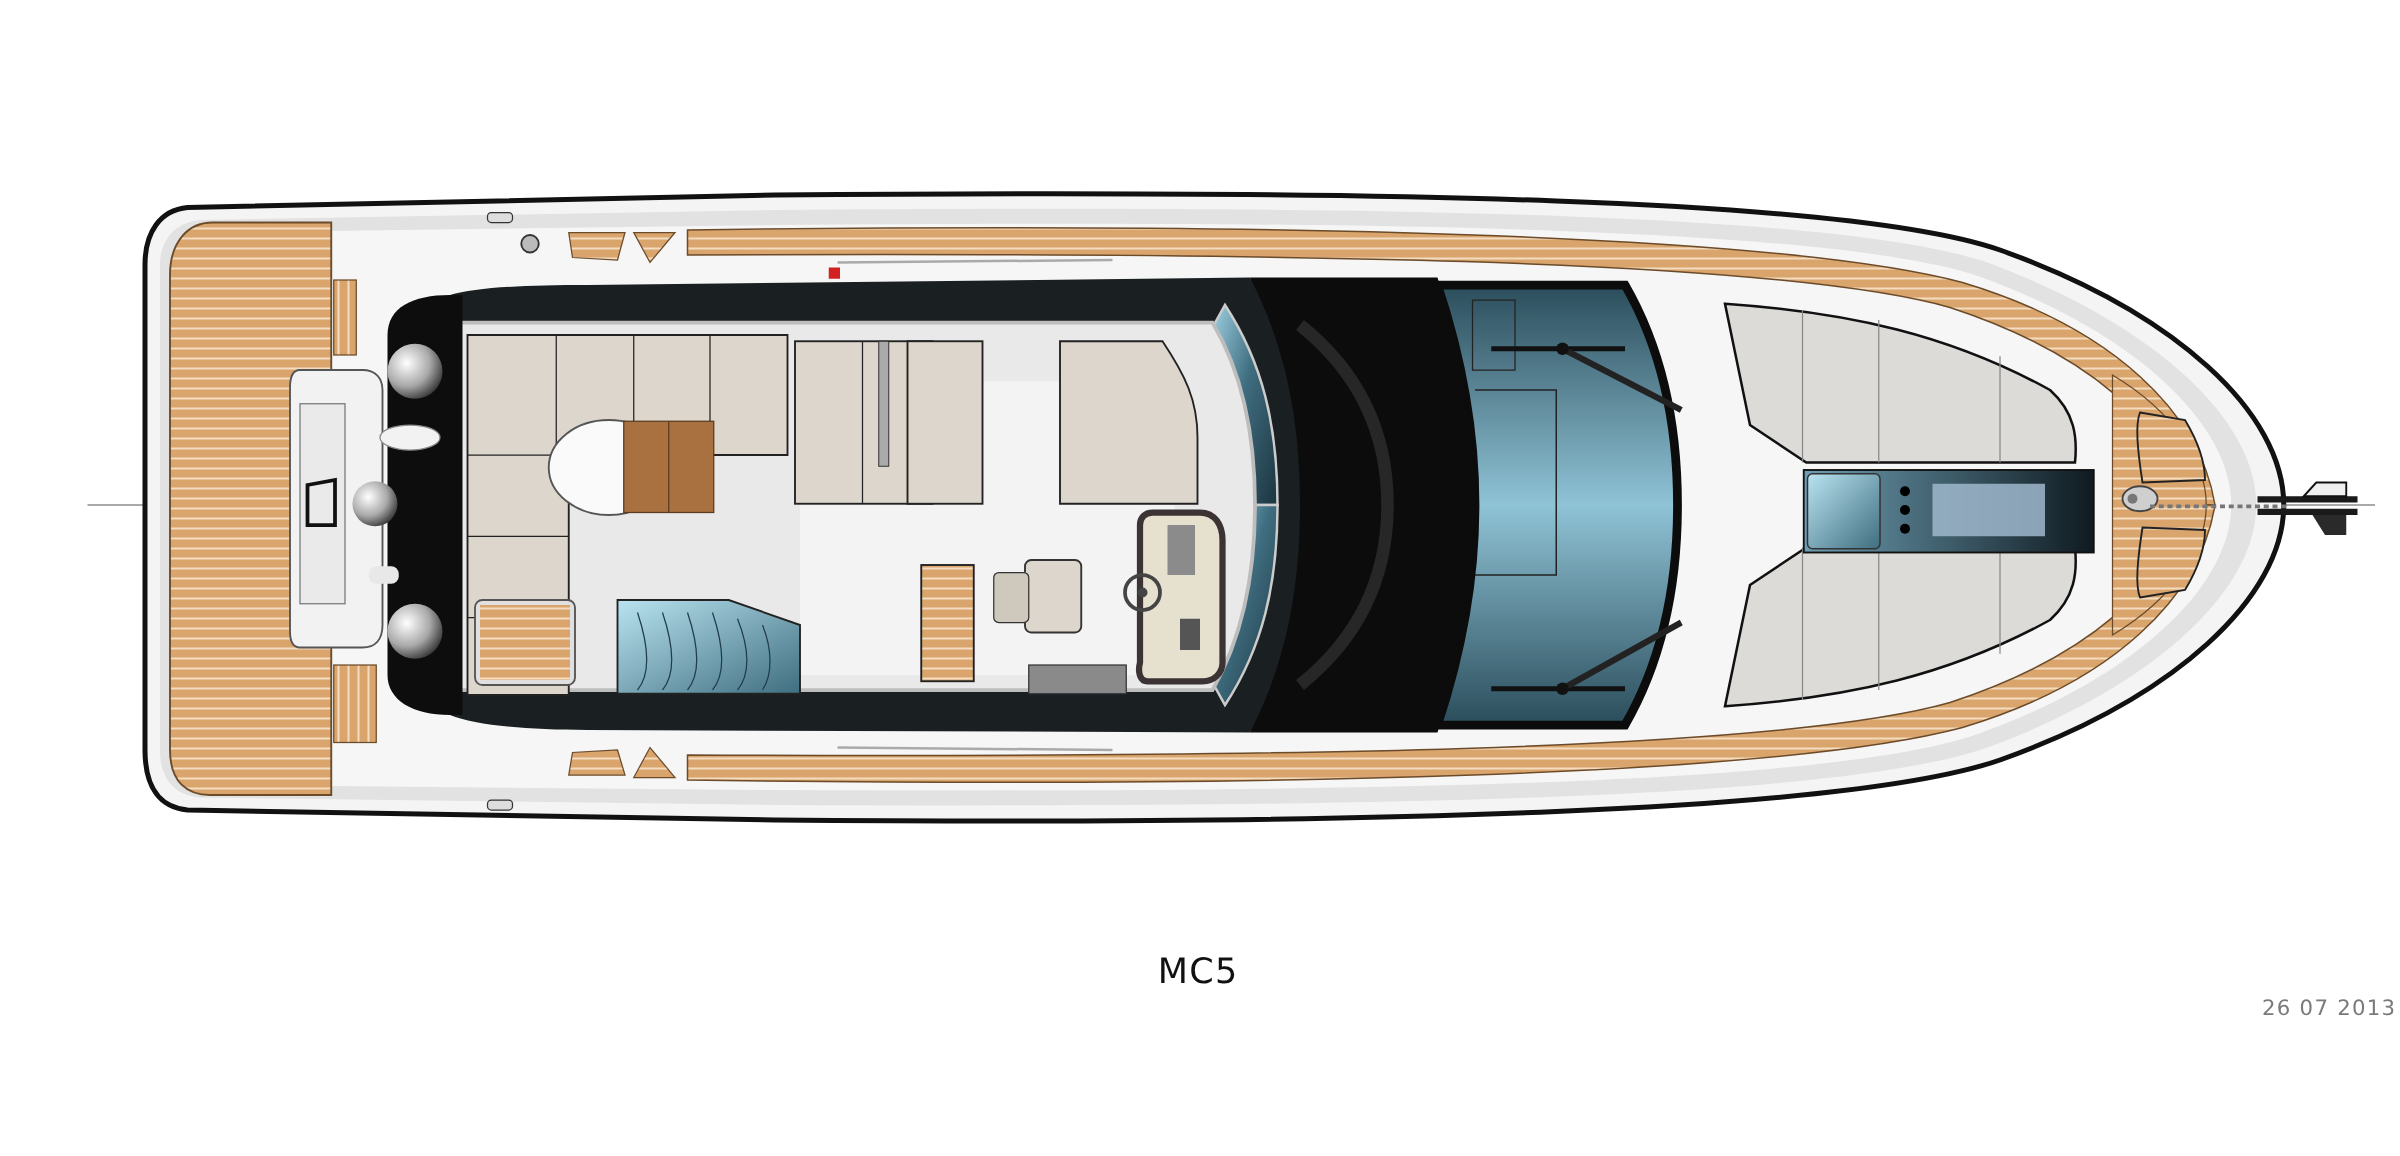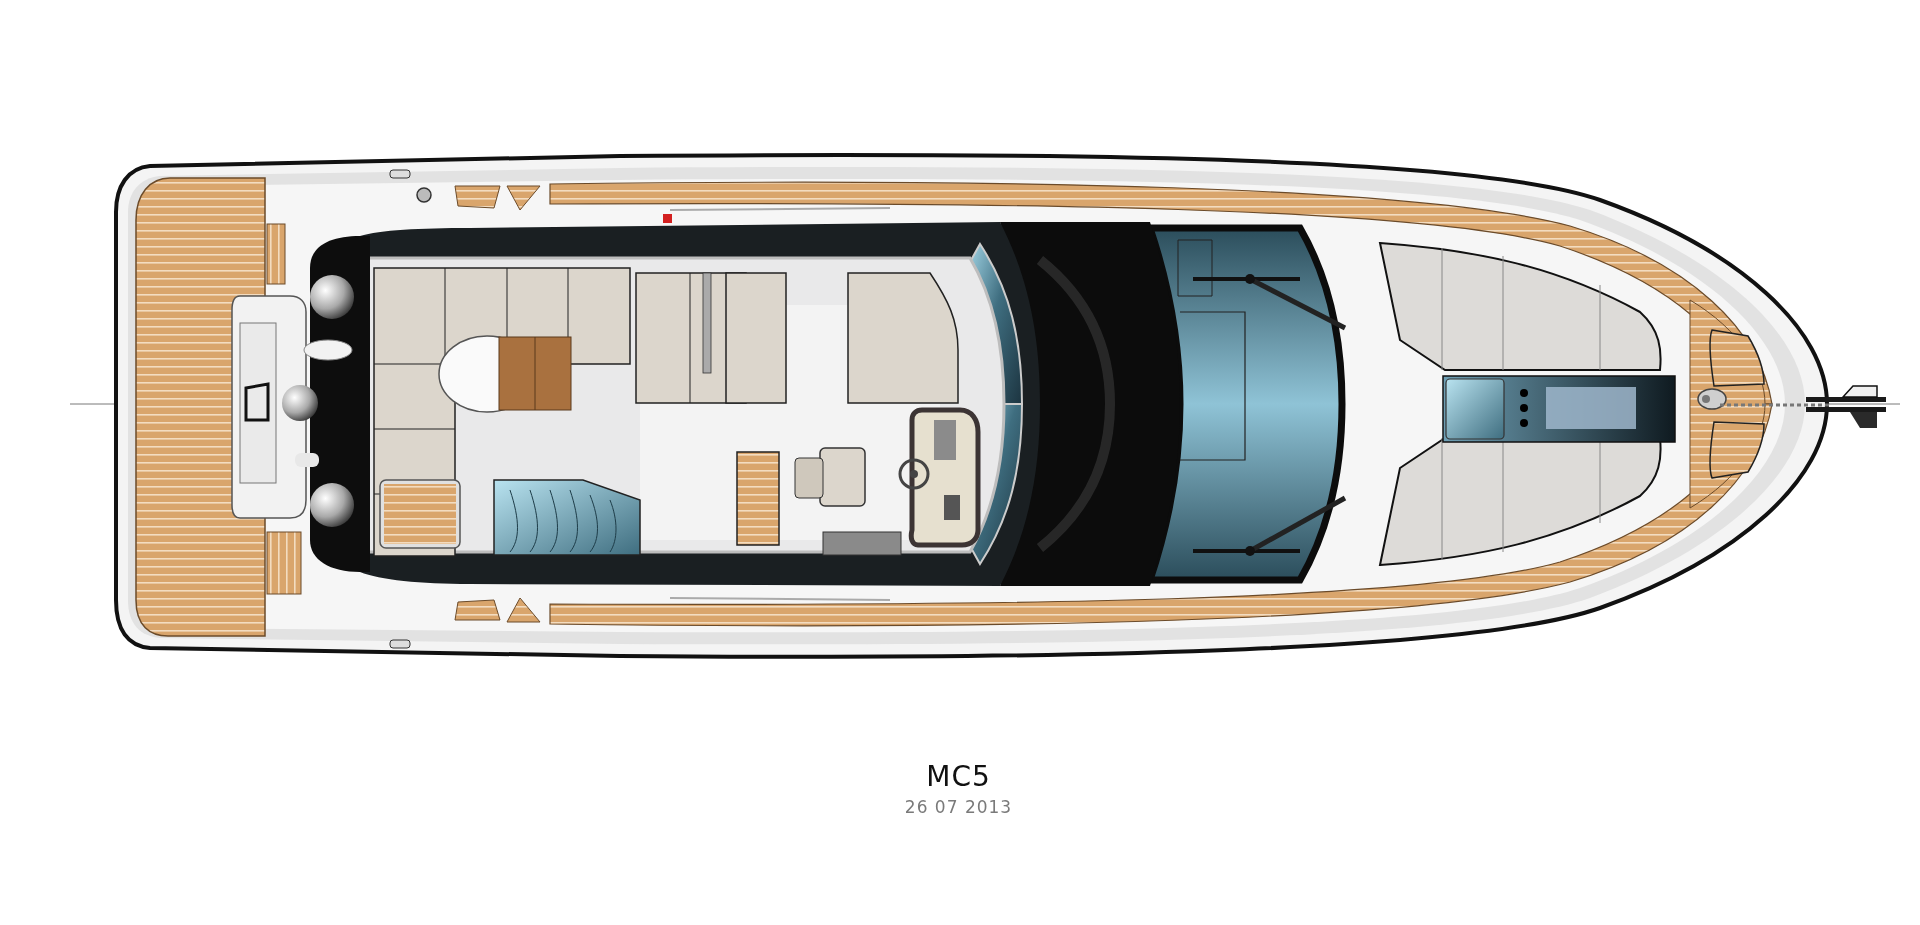--- a/index.html
+++ b/index.html
@@ -1,20 +1,20 @@
 <!DOCTYPE html>
 <html><head>
 <meta charset="utf-8">
 <style>
   html, body { margin:0; padding:0; background:#ffffff; }
   body { width:1920px; height:925px; position:relative; overflow:hidden; font-family:"DejaVu Sans", sans-serif; }
   #plan { position:absolute; left:0; top:0; width:1920px; height:925px; }
   .caption { position:absolute; left:0; width:1917px; text-align:center; }
   .title { top:760px; font-size:28px; color:#111111; letter-spacing:1px; }
-  .date { top:797px; font-size:17px; color:#7a7a7a; letter-spacing:1px; }
+  .date { top:797px; font-size:17px; color:#7a7a7a; letter-spacing:1px;text-align:right; }
 </style>
 </head>
 <body>
 
 <svg id="plan" viewBox="0 0 1920 925" xmlns="http://www.w3.org/2000/svg">
   <defs>
     <pattern id="teakH" width="10" height="8" patternUnits="userSpaceOnUse">
       <rect width="10" height="8" fill="#d9a56c"></rect>
       <rect y="6" width="10" height="1.6" fill="#f3dcc0"></rect>
     </pattern>

